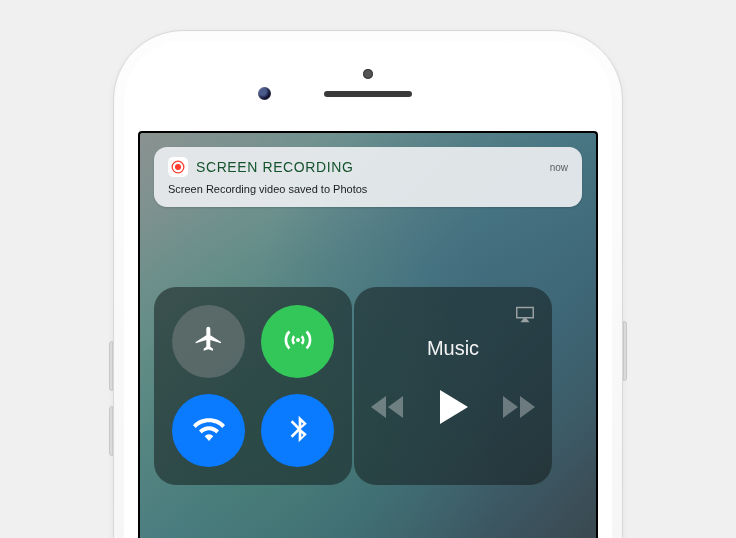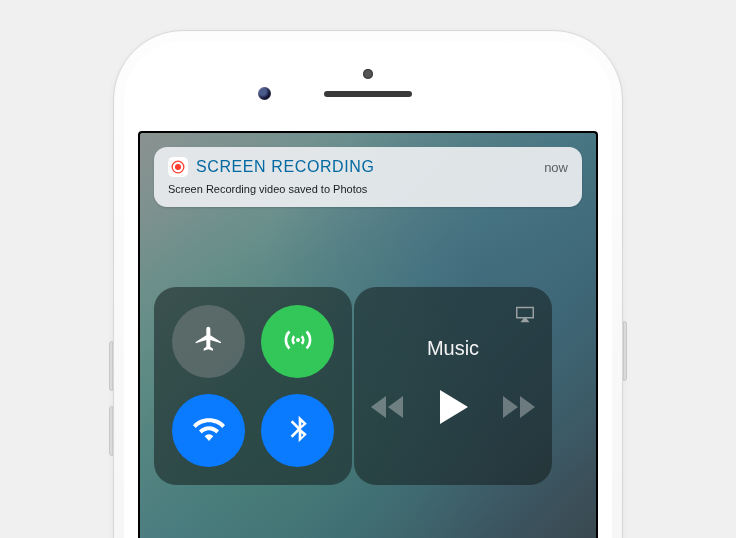--- a/index.html
+++ b/index.html
@@ -82,25 +82,25 @@
   .notif-head {
     display:flex; align-items:center; gap:8px;
   }
   .notif-icon {
     width:20px; height:20px; border-radius:5px;
     background:#fff;
     display:flex; align-items:center; justify-content:center;
   }
   .notif-icon svg { width:14px; height:14px; }
   .notif-app {
-    font-size:16px; letter-spacing:.6px;
-    color:#0369a1;
+    font-size:14px; letter-spacing:.6px;
+    color:#14532d;
   }
   .notif-time {
-    margin-left:auto; font-size:13px; color:#5a5f63;
+    margin-left:auto; font-size:10px; color:#5a5f63;
   }
   .notif-body {
     margin-top:6px; font-size:11px; color:#1b1b1b;
   }
 
   
   .tiles {
     margin-top: 80px;
     display:flex; gap:2px;
   }

